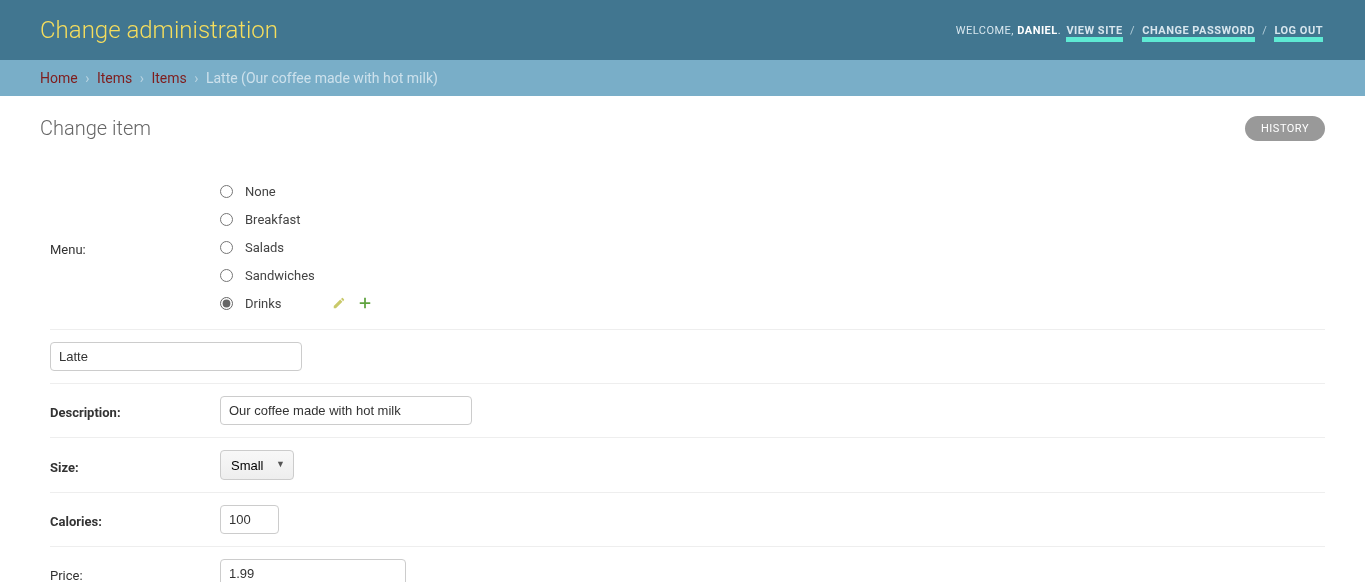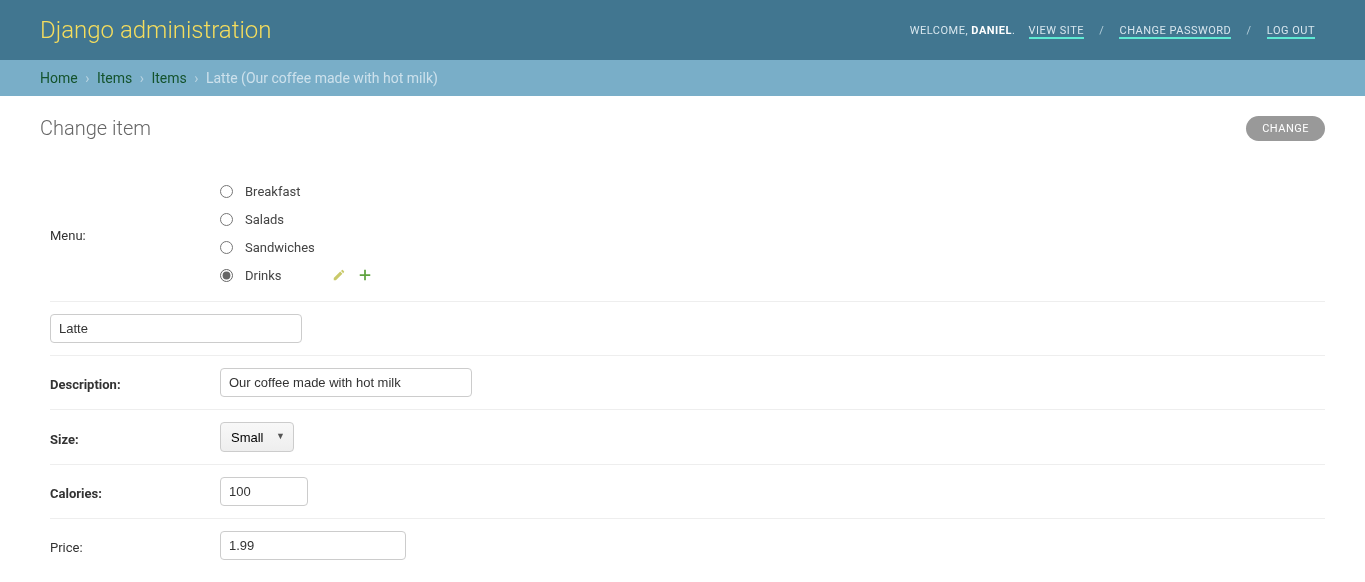--- a/index.html
+++ b/index.html
@@ -29,34 +29,35 @@
 }
 .user-tools {
   font-size: 11px;
   letter-spacing: 0.5px;
   color: #d7e6ee;
   text-align: right;
 }
 .user-tools strong { color: #fff; font-weight: bold; }
 .user-tools a {
   color: #d7e6ee;
-  border-bottom: 2px solid #5eead4;
+  border-bottom: 5px solid #5eead4;
   text-transform: uppercase;
-  margin: 0 10px;
+  margin: 0 2px;
+  font-weight: bold;
 }
 .user-tools .sep { color: #b5cfdb; margin: 0 2px; }
 
 
 .breadcrumbs {
   background: #79aec8;
   color: #c4dce8;
   font-size: 14px;
   padding: 10px 40px;
 }
-.breadcrumbs a { color: #14532d; }
+.breadcrumbs a { color: #7f1d1d; }
 .breadcrumbs .sep { color: #bad4e2; margin: 0 4px; }
 .breadcrumbs .current { color: #cde1ec; }
 
 
 .content {
   padding: 20px 40px 40px 40px;
   position: relative;
 }
 .object-tools {
   position: absolute;
@@ -125,21 +126,21 @@
 
 
 input.vTextField, input.vNumField {
   border: 1px solid #ccc;
   border-radius: 4px;
   padding: 6px 8px;
   font-size: 13px;
   color: #333;
 }
 .vTextField { width: 252px; }
-.vNumField.small { width: 88px; }
+.vNumField.small { width: 59px; }
 .vNumField.med { width: 186px; }
 select.vSelect {
   border: 1px solid #ccc;
   border-radius: 4px;
   padding: 5px 24px 5px 10px;
   font-size: 13px;
   background: linear-gradient(#f8f8f8, #eee);
   appearance: none;
   width: 74px;
   height: 30px;
@@ -152,21 +153,21 @@
   position: absolute;
   right: 9px;
   top: 9px;
   pointer-events: none;
 }
 </style>
 </head>
 <body>
 
 <div class="header">
-  <div class="branding">Django administration</div>
+  <div class="branding">Change administration</div>
   <div class="user-tools">
     <span>WELCOME,</span>
     <strong>DANIEL</strong><span>.</span>
     <a href="#">VIEW SITE</a>
     <span class="sep">/</span>
     <a href="#">CHANGE PASSWORD</a>
     <span class="sep">/</span>
     <a href="#">LOG OUT</a>
   </div>
 </div>
@@ -176,30 +177,34 @@
   <span class="sep">›</span>
   <a href="#">Items</a>
   <span class="sep">›</span>
   <a href="#">Items</a>
   <span class="sep">›</span>
   <span class="current">Latte (Our coffee made with hot milk)</span>
 </div>
 
 <div class="content">
   <div class="object-tools">
-    <a href="#" class="history-btn">CHANGE</a>
+    <a href="#" class="history-btn">HISTORY</a>
   </div>
   <h1 class="page-title">Change item</h1>
 
   <div class="module">
 
     <div class="form-row">
       <label class="field-label">Menu:</label>
       <div class="field-body">
         <ul class="radiolist">
+          <li>
+            <input type="radio" name="menu" style="">
+            <span>None</span>
+          </li>
           <li>
             <input type="radio" name="menu" style="">
             <span>Breakfast</span>
           </li>
           <li>
             <input type="radio" name="menu" style="">
             <span>Salads</span>
           </li>
           <li>
             <input type="radio" name="menu" style="">

